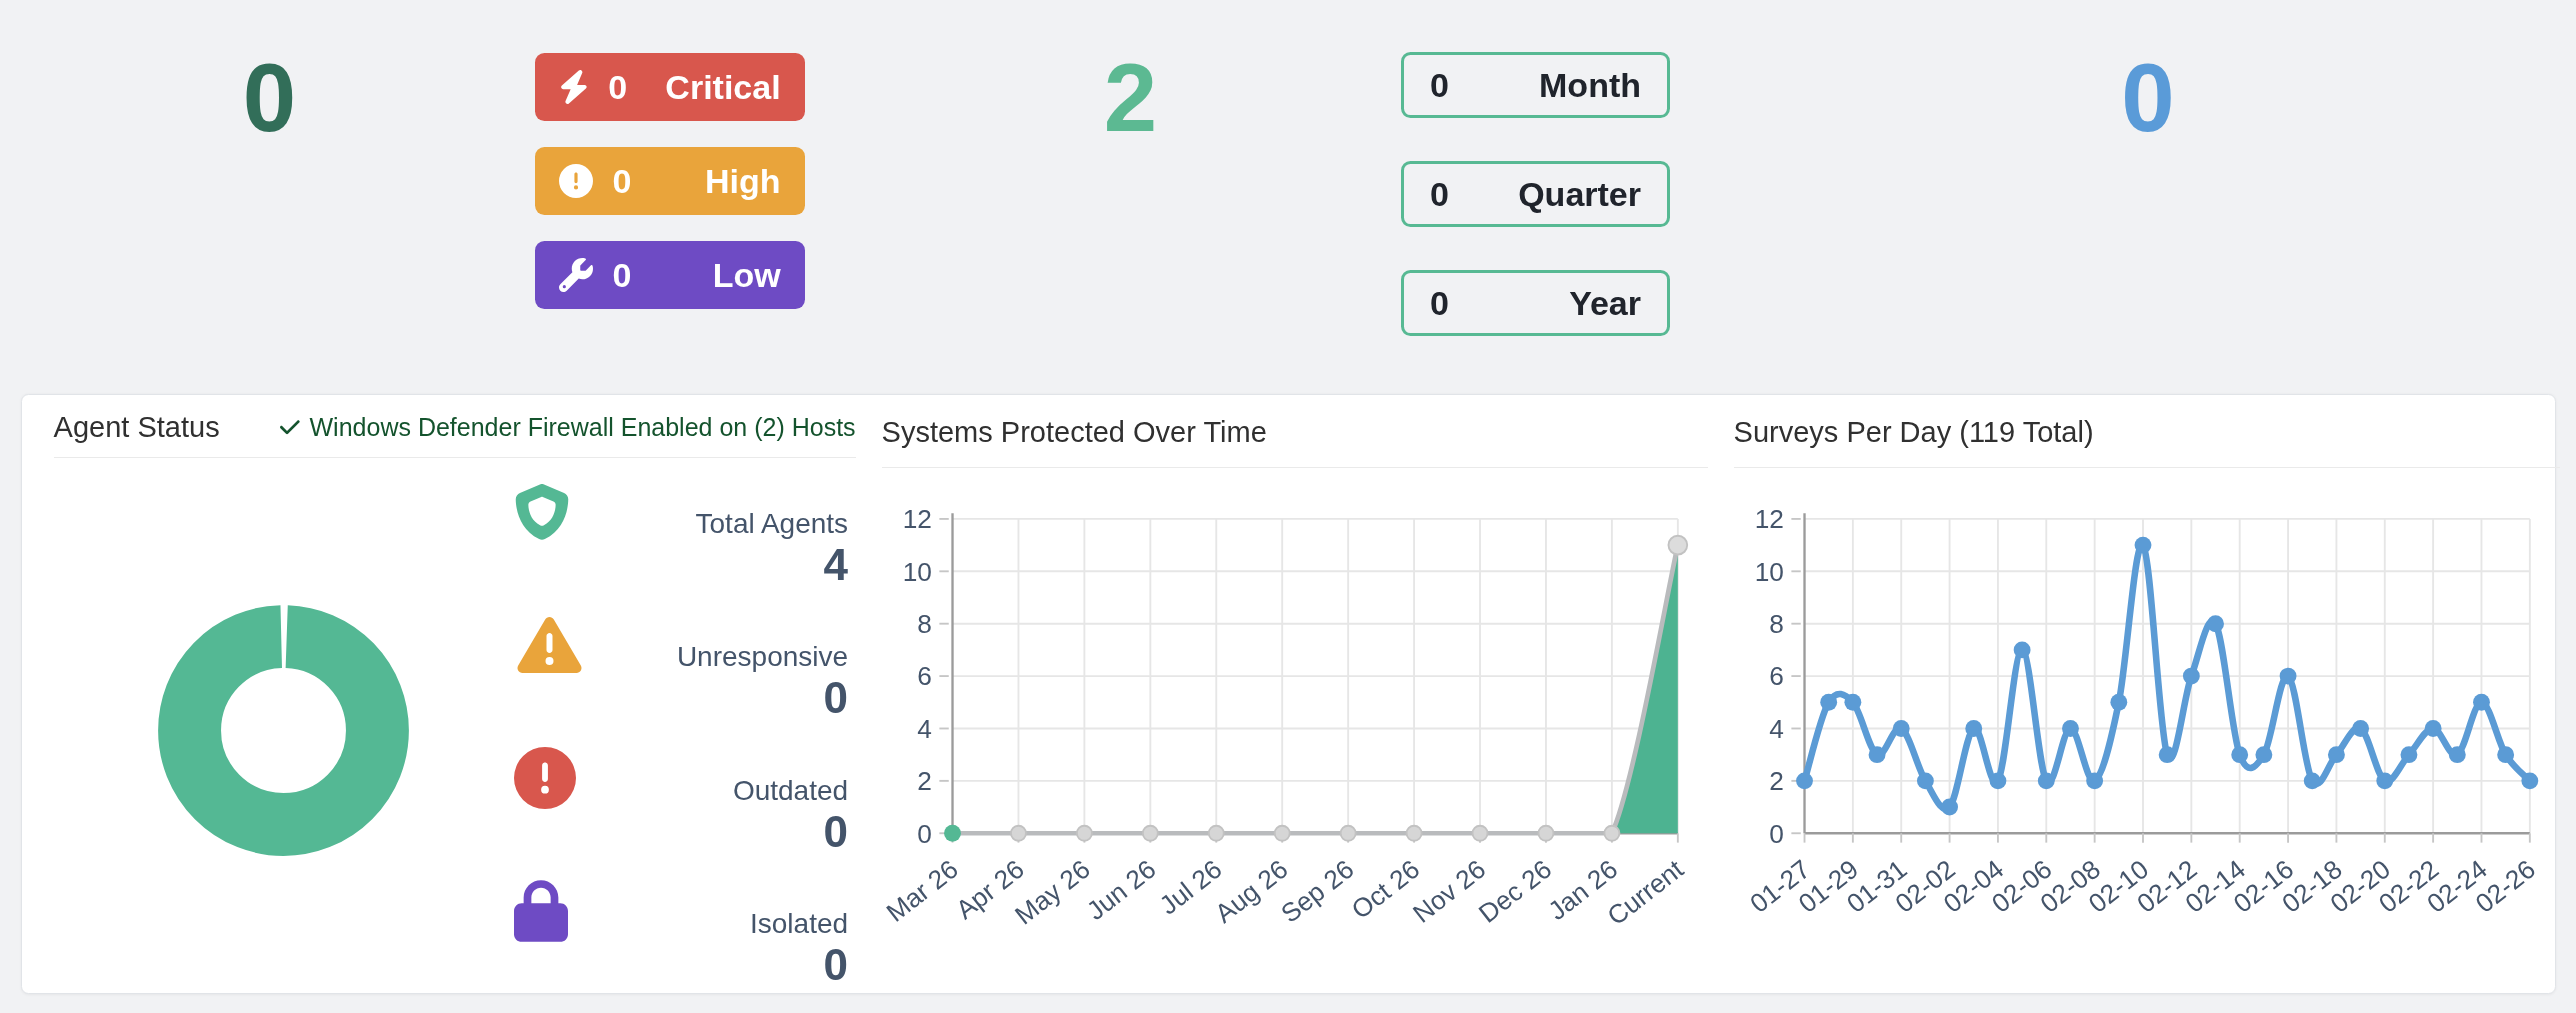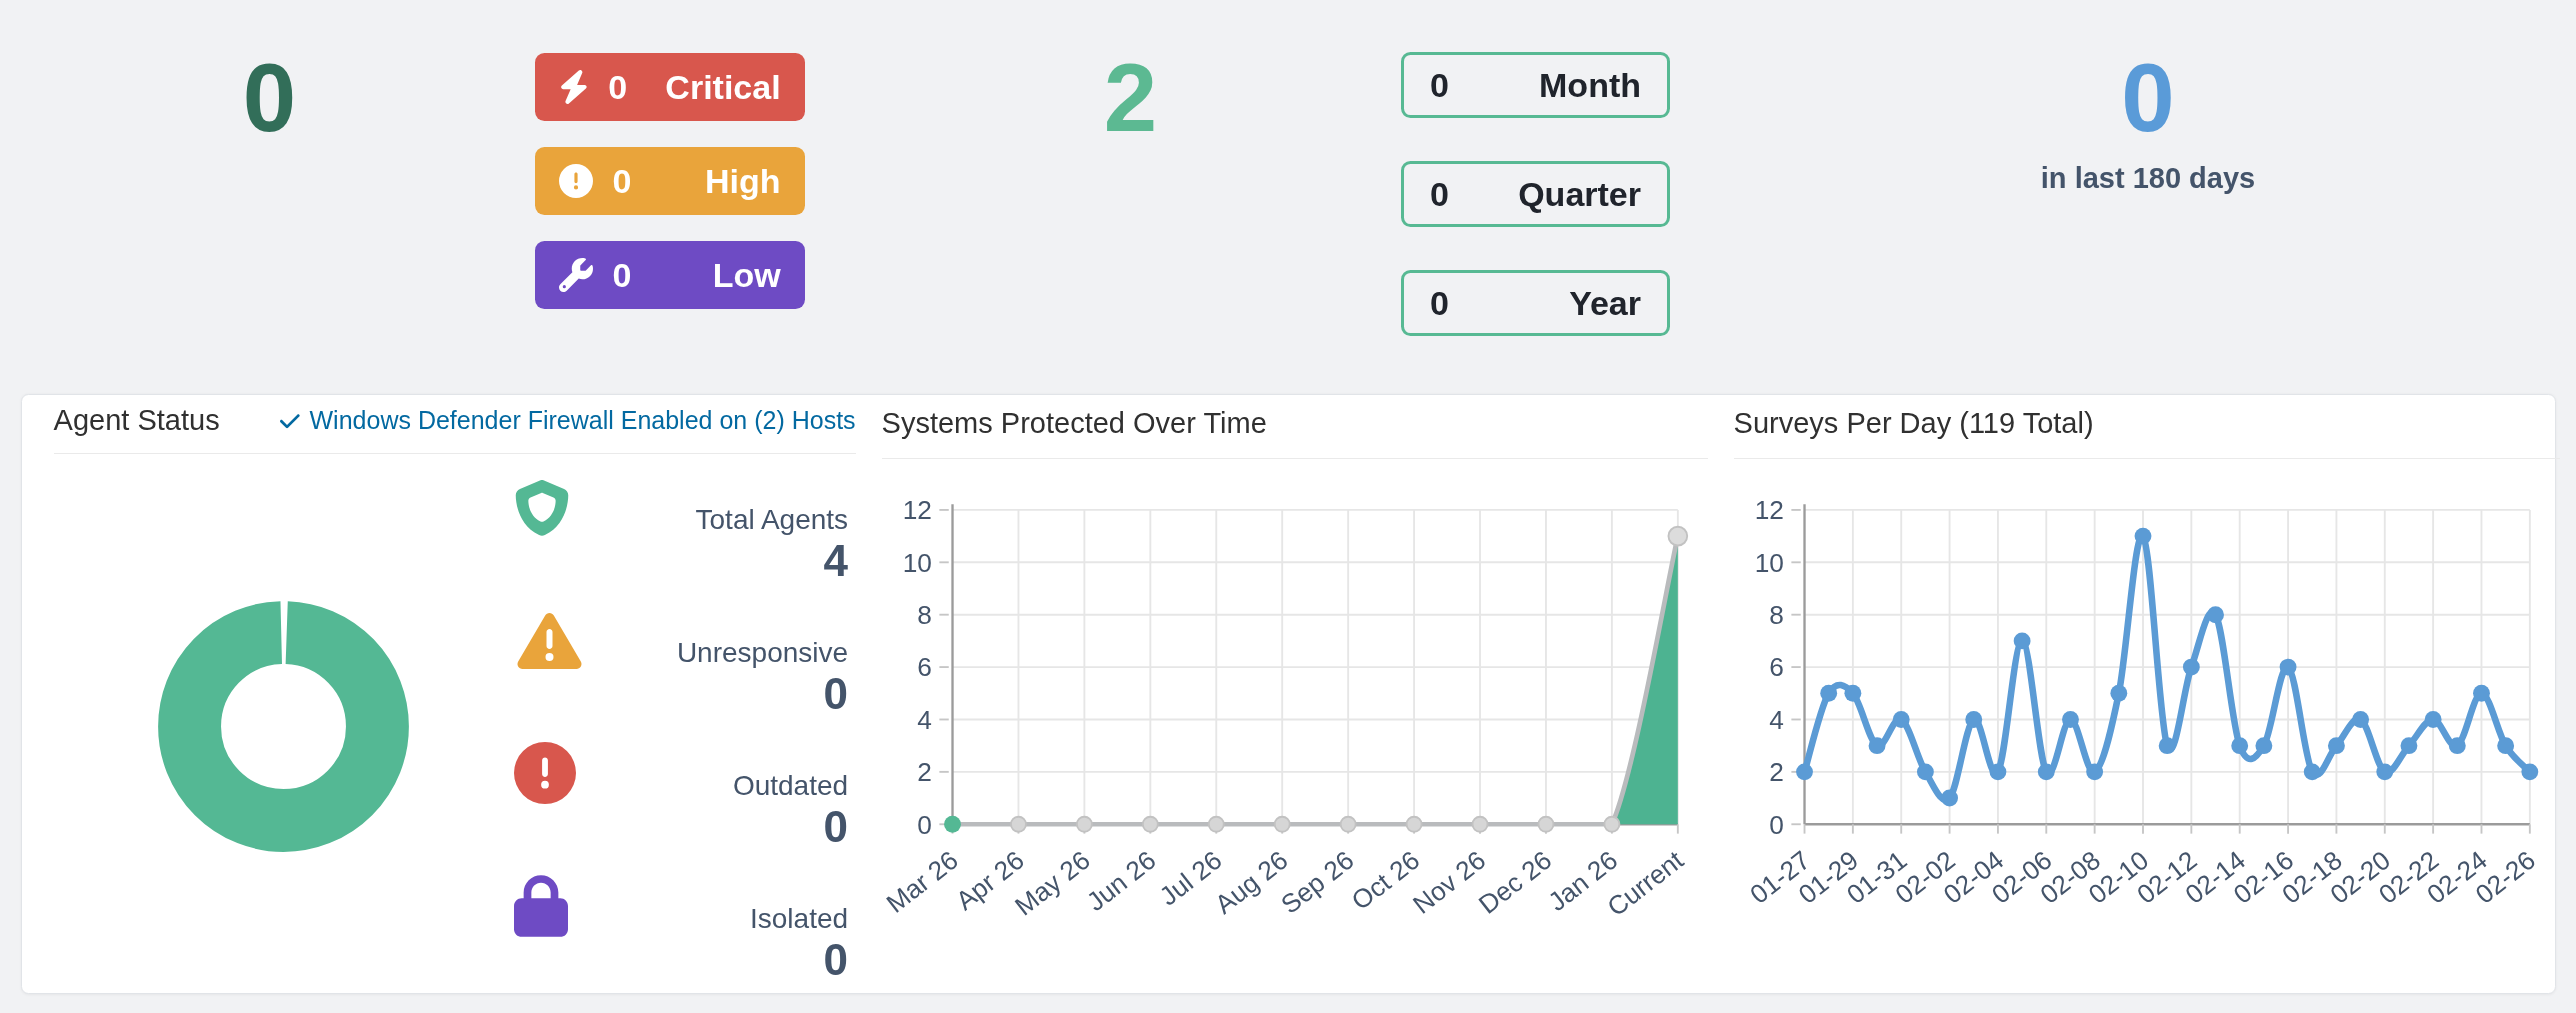--- a/index.html
+++ b/index.html
@@ -22,21 +22,21 @@
   .badge svg{height:34px;flex:0 0 auto;}
   .badge .count{margin-left:19px;}
   .badge .label{margin-left:auto;}
 
   .period-boxes{position:absolute;left:1401px;top:52px;width:269px;display:flex;flex-direction:column;gap:43px;}
   .period-box{height:60px;border:3.8px solid #57b993;border-radius:9.4px;display:flex;align-items:center;
               justify-content:space-between;padding:0 26px;font-size:34px;font-weight:bold;color:#20242c;}
 
   
   .card{position:absolute;left:20.6px;top:394px;width:2535px;height:600px;background:#fff;
-        border:1.9px solid #e1e4e8;border-radius:7.5px;box-sizing:border-box;padding:7px 32px;
+        border:1.9px solid #e1e4e8;border-radius:7.5px;box-sizing:border-box;padding:16px 32px;
         display:flex;gap:26px;box-shadow:0 0.9px 2.8px rgba(0,0,0,.05);}
   .panel{display:flex;flex-direction:column;}
   .panel-agent{width:802px;flex:0 0 auto;}
   .panel-chart{flex:1;}
   .panel-head{display:flex;align-items:center;height:43px;}
   .panel-title{font-size:29px;color:#303030;}
   .agent-note{margin-left:auto;color:#4dbd98;font-size:25px;display:flex;align-items:center;gap:9.4px;}
   .agent-note svg{height:22.5px;}
   .panel-divider{border-bottom:1.9px solid #eaeaea;margin-top:13px;}
 
@@ -101,29 +101,28 @@
     <div class="period-box" style="border-color: rgb(87, 185, 147);">
       <span>0</span>
       <span>Year</span>
     </div>
   </div>
 
   <div class="metric metric-edr">
     <div class="metric-edr-main" style="color: rgb(90, 155, 216);">
       <div class="metric-value">0</div>
     </div>
-    <div class="edr-sub" style="color: rgb(68, 84, 106);">in last 180 days</div>
   </div>
 
   <div class="card">
 
     <div class="panel panel-agent">
       <div class="panel-head">
         <span class="panel-title">Agent Status</span>
-        <span class="agent-note" style="color: #0369a1;">
+        <span class="agent-note" style="color: #14532d;">
           <svg viewBox="0 0 448 512" fill="currentColor">
               <path d="M438.6 105.4c12.5 12.5 12.5 32.8 0 45.3l-256 256c-12.5 12.5-32.8 12.5-45.3 0l-128-128c-12.5-12.5-12.5-32.8 0-45.3s32.8-12.5 45.3 0L160 338.7 393.4 105.4c12.5-12.5 32.8-12.5 45.3 0z"></path>
             </svg>
           <span>Windows Defender Firewall Enabled on (2) Hosts</span>
         </span>
       </div>
       <div class="panel-divider"></div>
       <div class="agent-body">
         <div class="donut-wrap">
           <svg id="donut-svg" width="263" height="263" viewBox="0 0 280 280">

